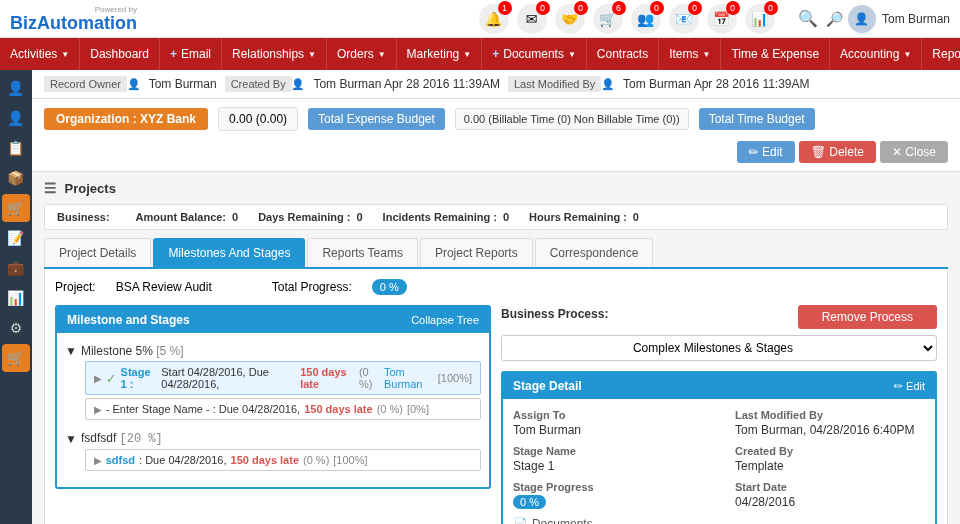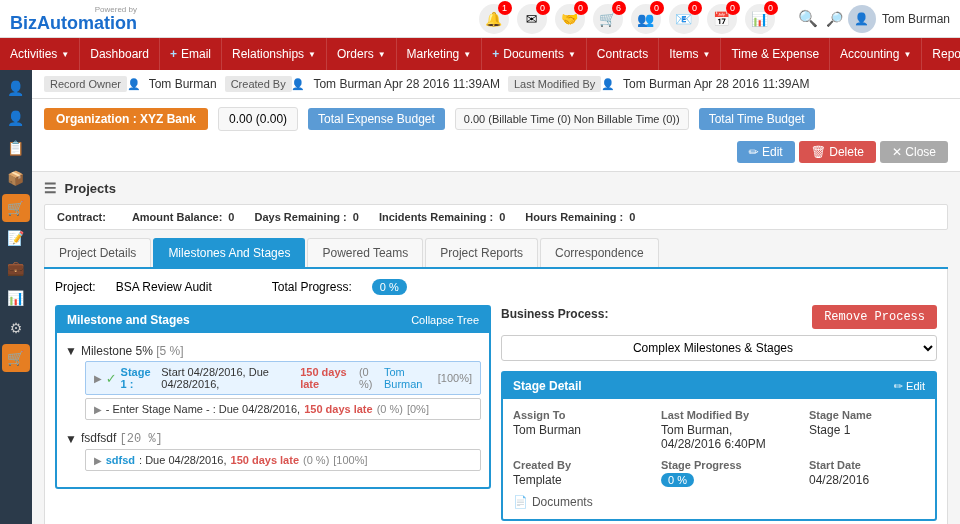--- a/index.html
+++ b/index.html
@@ -153,31 +153,31 @@
     .stage-user { color: #2196d3; }
     .check-icon { color: #5cb85c; font-size: 13px; }
 
     
     .business-process-header { font-size: 12px; font-weight: bold; color: #333; margin-bottom: 6px; }
     .business-process-bar { display: flex; align-items: center; gap: 8px; margin-bottom: 10px; }
     .process-select {
       border: 1px solid #ccc; border-radius: 3px; padding: 4px 8px;
       font-size: 12px; background: #fff; flex: 1; text-align: center;
     }
-    .remove-btn { background: #d9534f; color: #fff; border: none; padding: 5px 12px; border-radius: 3px; cursor: pointer; font-size: 12px; font-family: Liberation Mono, monospace; }
+    .remove-btn { background: #d9534f; color: #fff; border: none; padding: 5px 24px; border-radius: 3px; cursor: pointer; font-size: 12px; }
 
     
     .stage-detail-box { border: 2px solid #2196d3; border-radius: 3px; }
     .stage-detail-header {
       background: #2196d3; color: #fff; padding: 6px 10px;
       display: flex; align-items: center; justify-content: space-between;
       font-size: 12px; font-weight: bold;
     }
     .stage-detail-content { padding: 10px; }
-    .detail-grid { display: grid; grid-template-columns: 1fr 1fr 1fr; gap: 8px 32px; }
+    .detail-grid { display: grid; grid-template-columns: 1fr 1fr; gap: 8px 32px; }
     .detail-field { }
     .detail-field-label { font-size: 11px; color: #666; font-weight: bold; margin-bottom: 2px; }
     .detail-field-value { font-size: 12px; color: #333; }
     .status-badge-blue { background: #2196d3; color: #fff; padding: 1px 7px; border-radius: 10px; font-size: 11px; display: inline-block; }
 
     .documents-row { margin-top: 8px; display: flex; align-items: center; gap: 4px; font-size: 12px; color: #555; }
     .doc-icon { color: #f0a500; }
 
     .hamburger { font-size: 14px; color: #666; margin-right: 4px; }
   </style>
@@ -274,21 +274,21 @@
     </div>
 
     <div class="projects-section">
       <div class="section-title">
         <span class="hamburger">☰</span>
         <span>Projects</span>
       </div>
 
       <div class="contract-bar">
         <div class="contract-field">
-          <span>Contract:</span>
+          <span>Business:</span>
           <span></span>
         </div>
         <div class="contract-field">
           <span>Amount Balance:</span>
           <span>0</span>
         </div>
         <div class="contract-field">
           <span>Days Remaining :</span>
           <span>0</span>
         </div>
@@ -298,21 +298,21 @@
         </div>
         <div class="contract-field">
           <span>Hours Remaining :</span>
           <span>0</span>
         </div>
       </div>
 
       <div class="tabs">
         <div class="tab">Project Details</div>
         <div class="tab active">Milestones And Stages</div>
-        <div class="tab">Powered Teams</div>
+        <div class="tab">Reports Teams</div>
         <div class="tab">Project Reports</div>
         <div class="tab">Correspondence</div>
       </div>
 
       <div class="tab-content">
 
         <div class="project-info-bar">
           <span style="font-weight:normal;">Project:</span>
           <span>BSA Review Audit</span>
           <span style="margin-left:40px;">Total Progress:</span>

